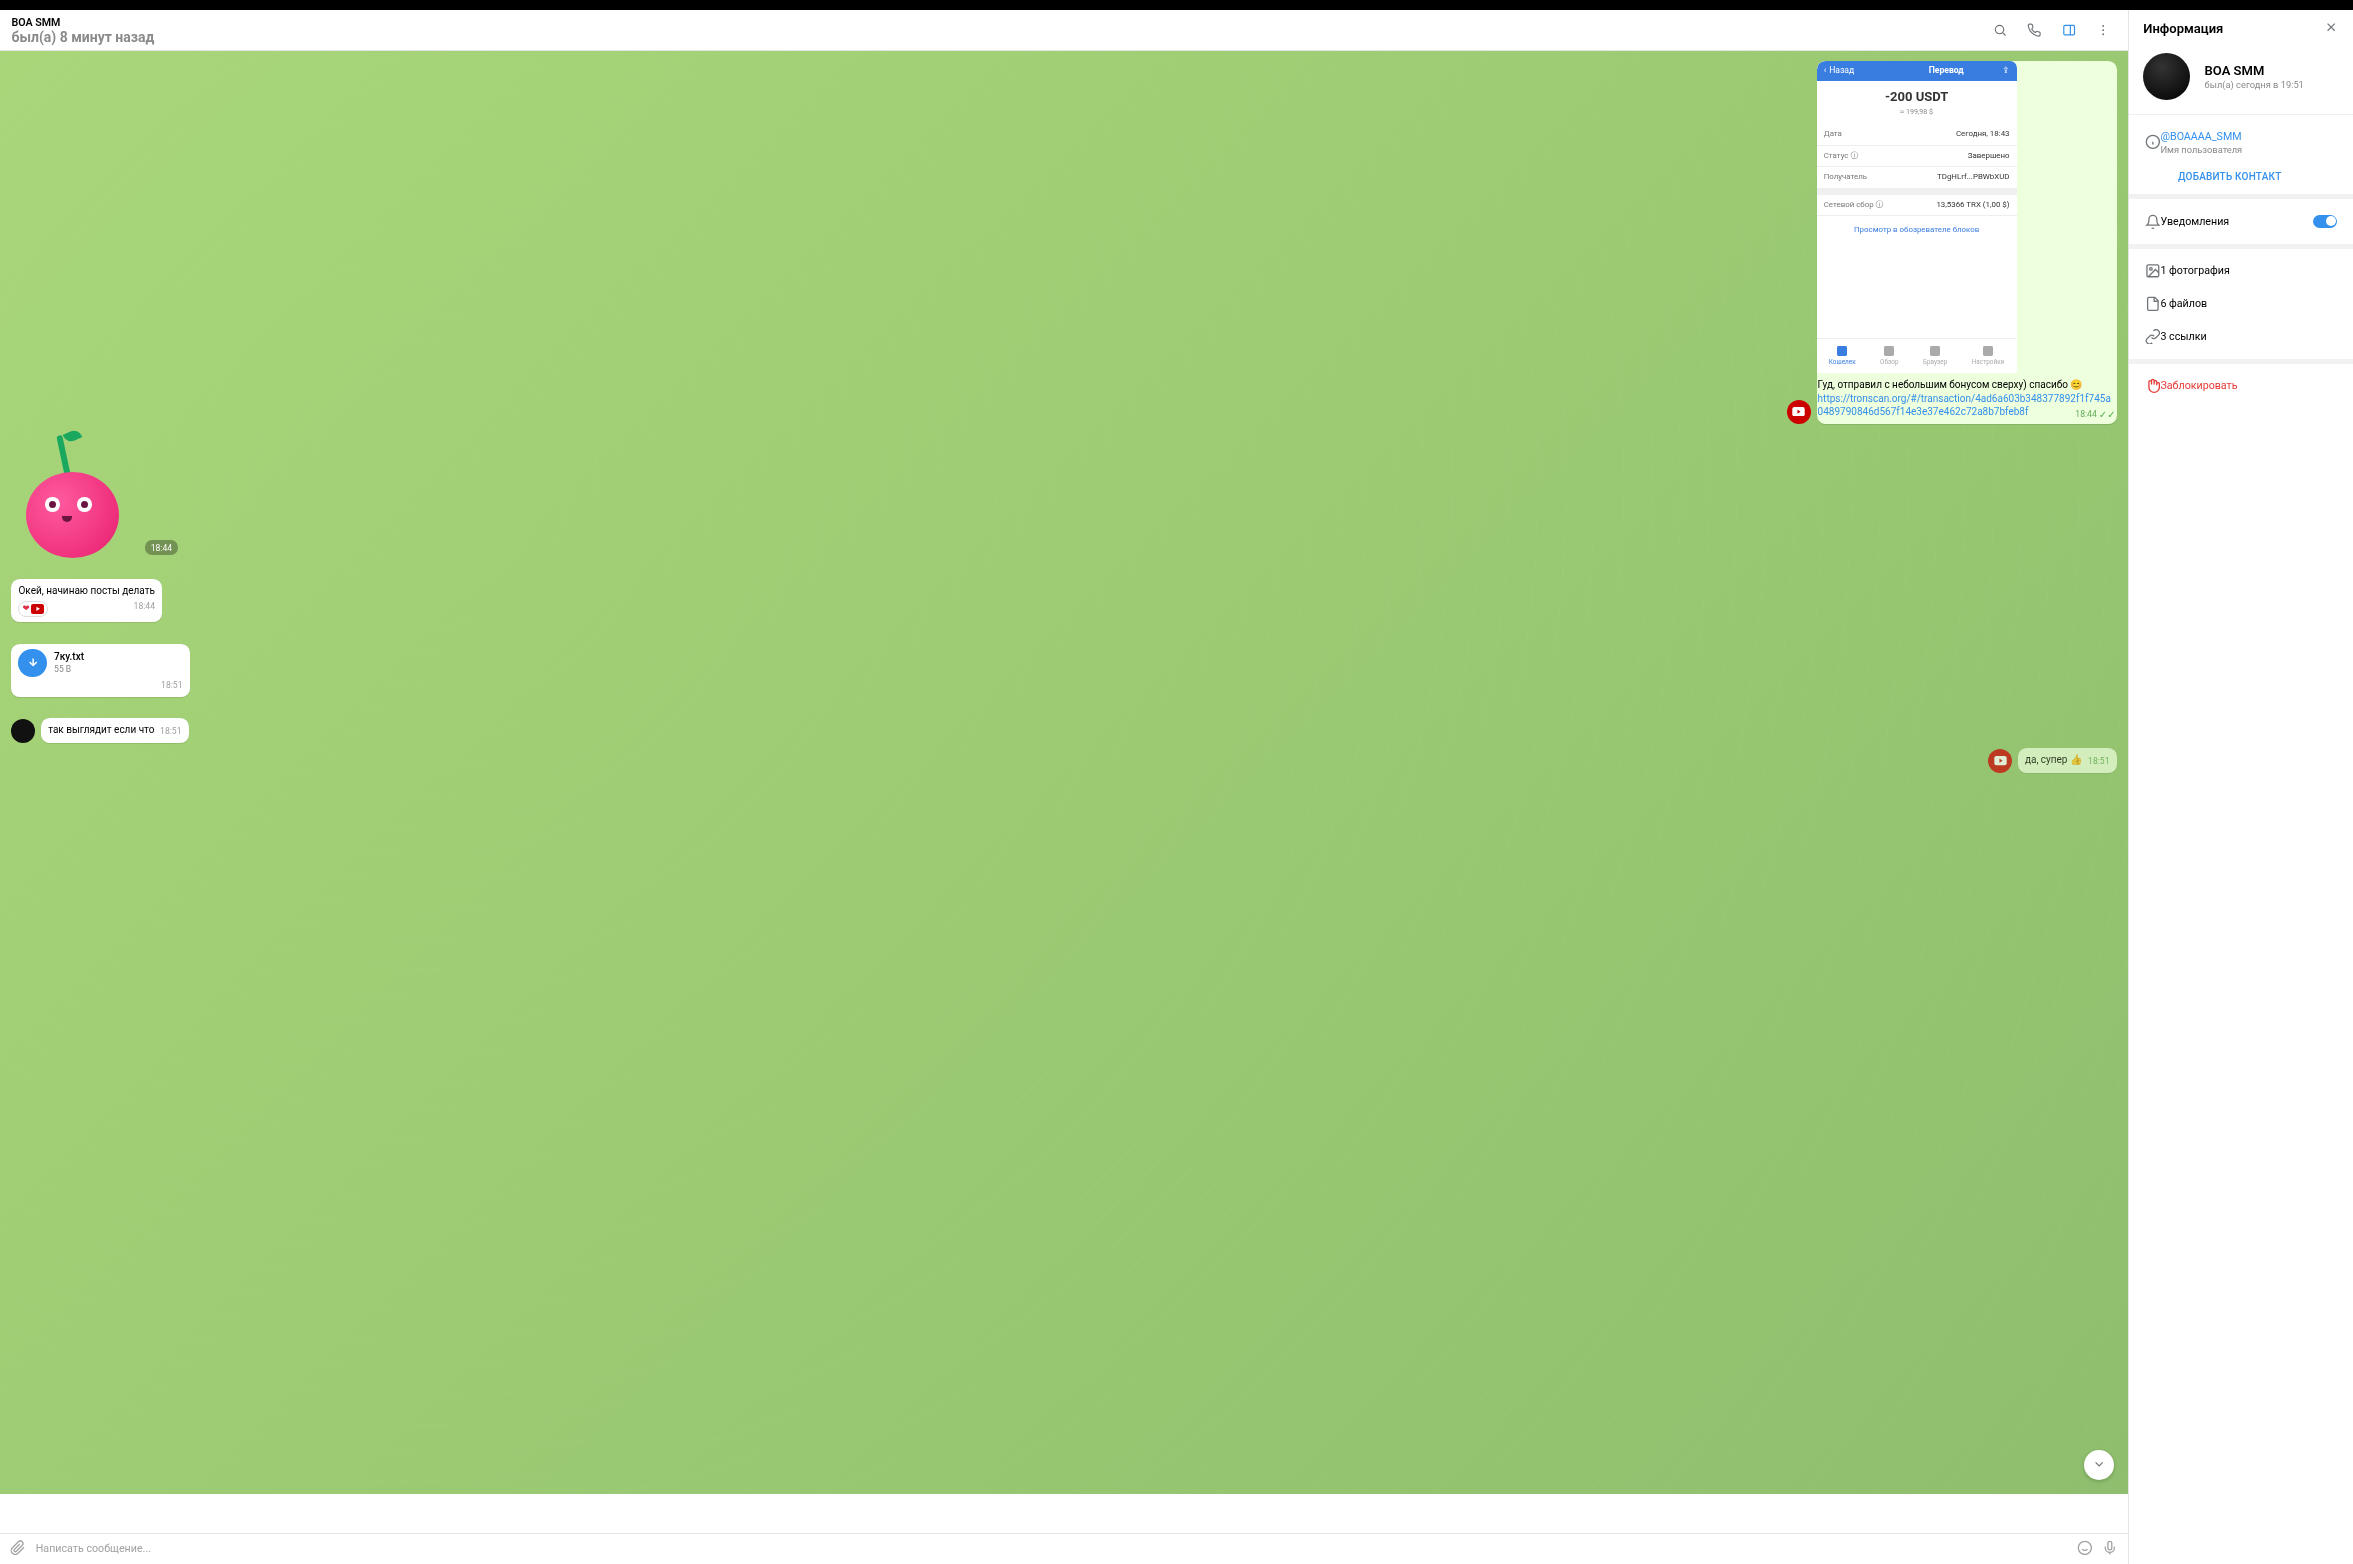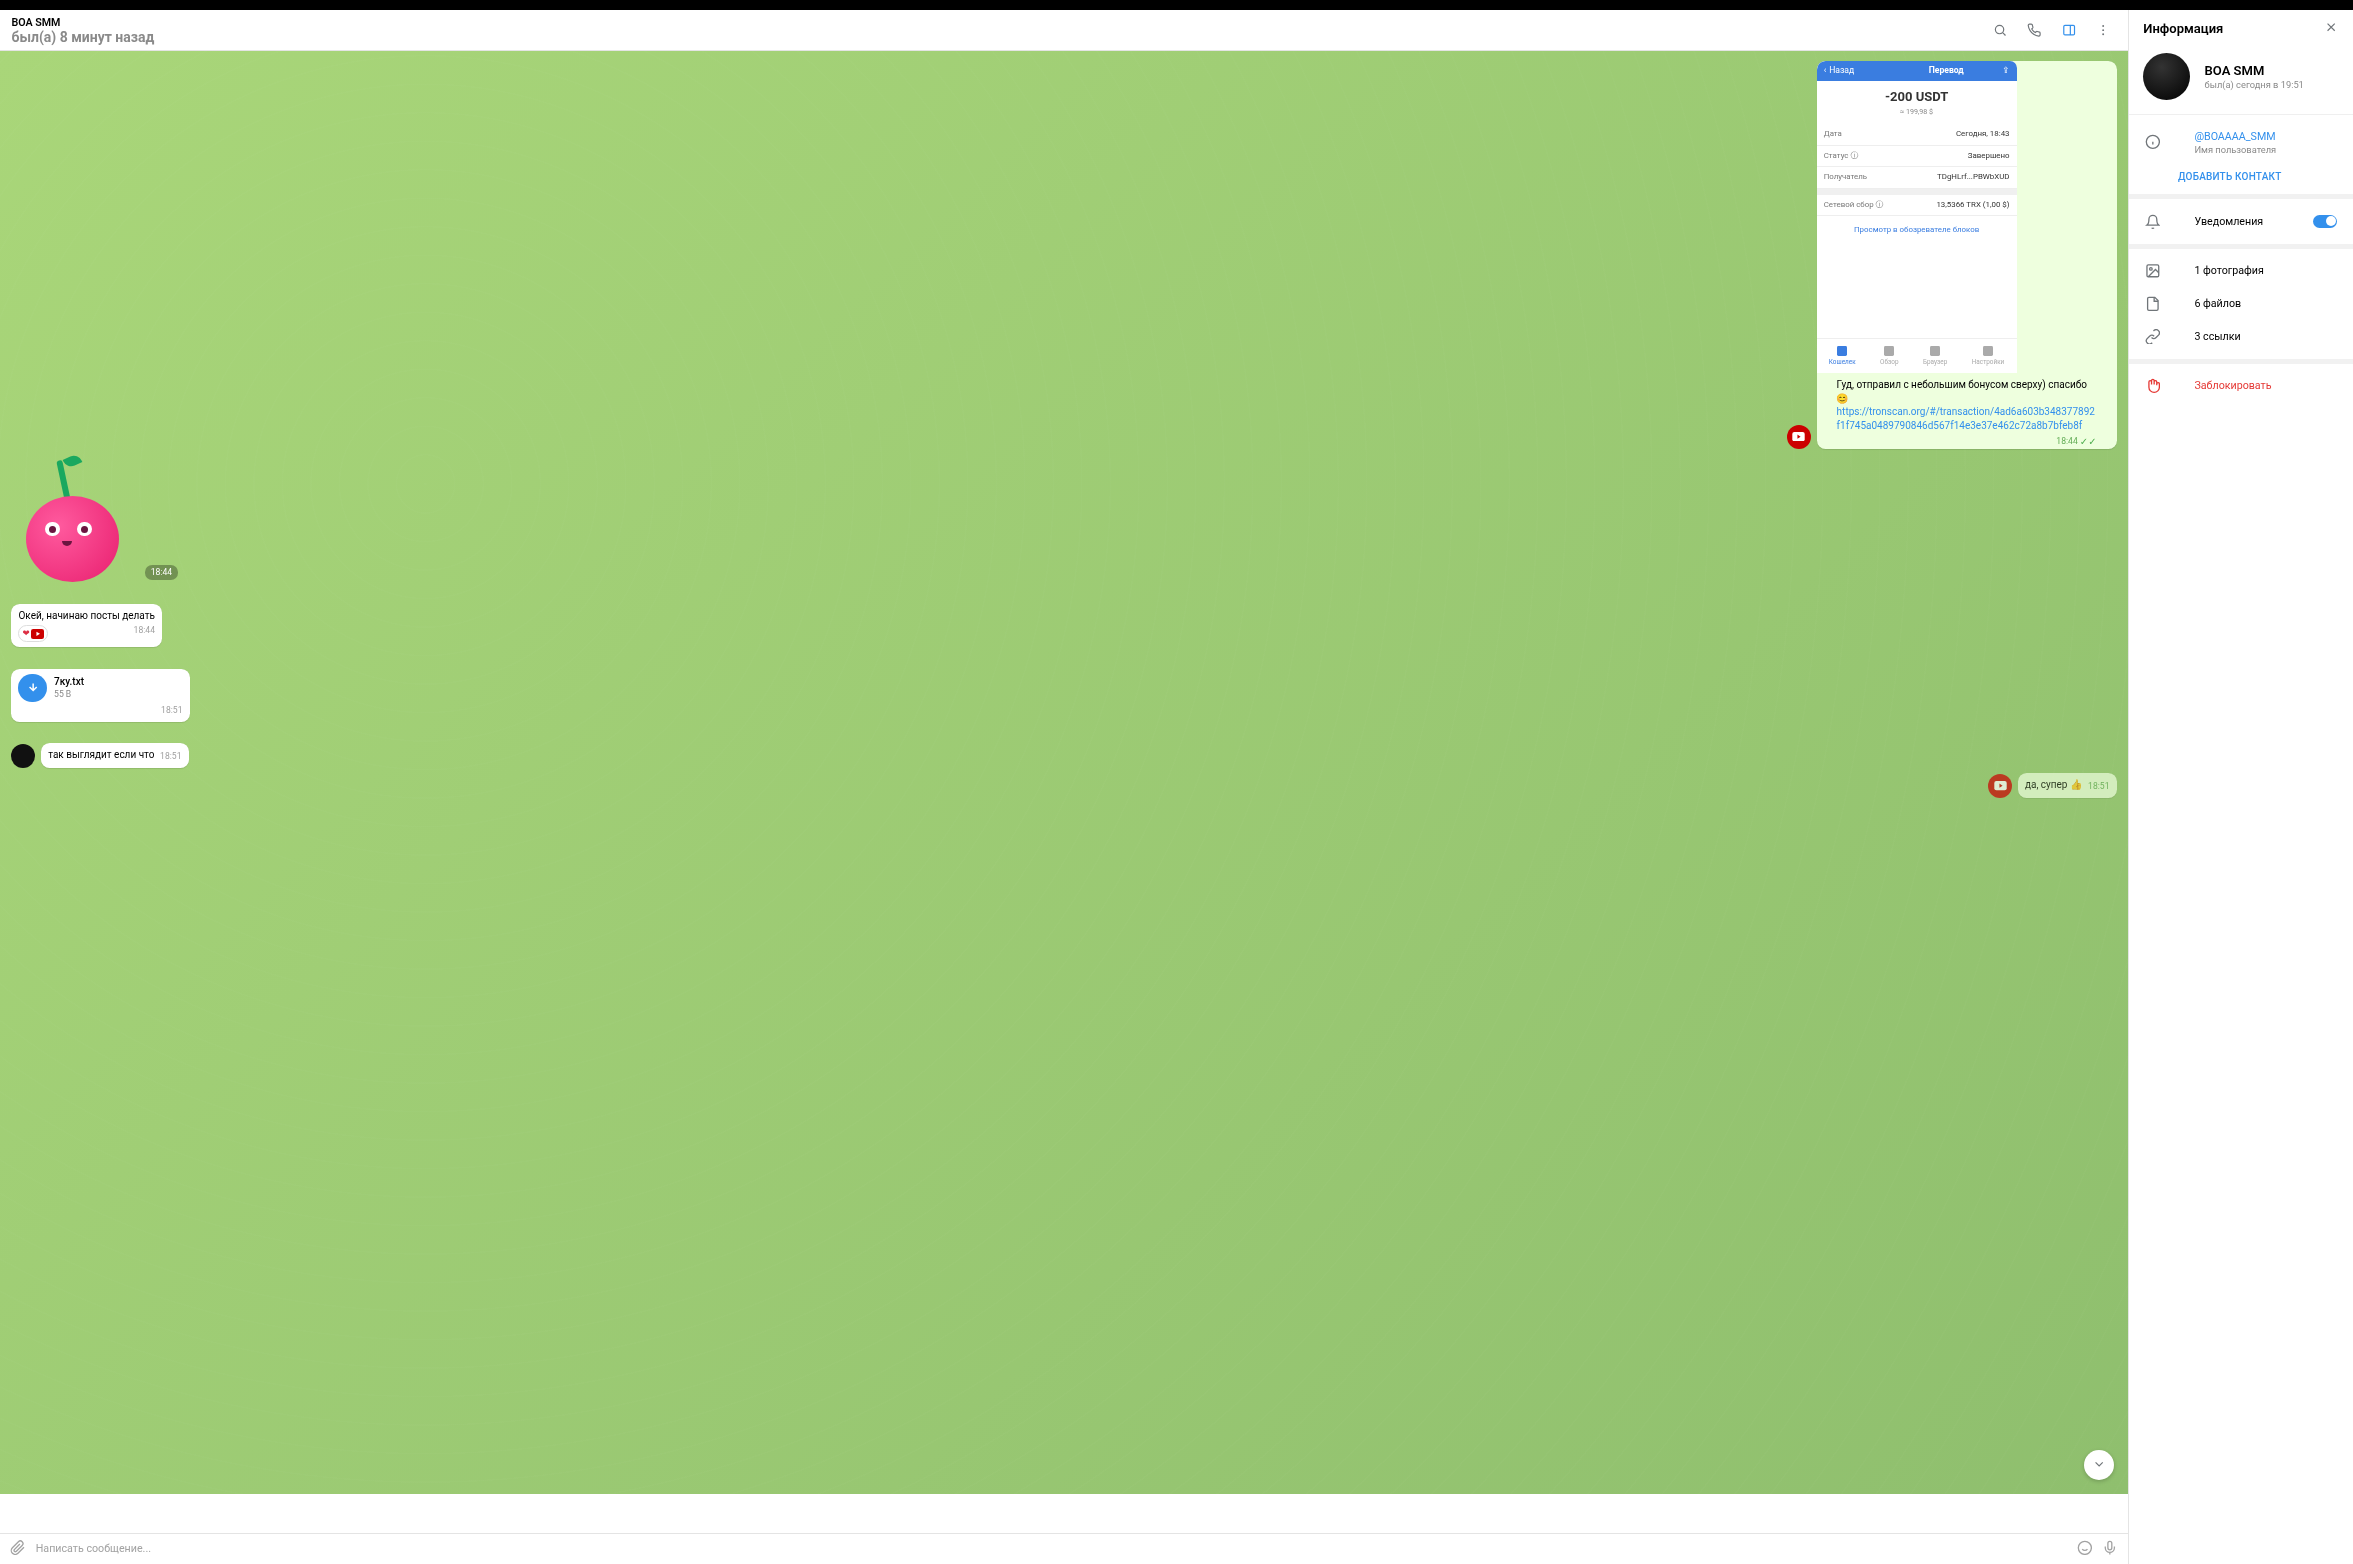--- a/index.html
+++ b/index.html
@@ -39,21 +39,21 @@
 .tx-row { background: #fff; padding: 5px 7.1px; display: flex; justify-content: space-between; border-bottom: 0.7px solid #eee; font-size: 7.9px; }
 .tx-row .k { color: #777; }
 .tx-row .v { color: #333; }
 .tx-gap { height: 5.7px; background: #f0f0f0; }
 .tx-link { text-align: center; padding: 8.6px; font-size: 7.9px; color: #3a7de0; }
 .tx-tabs { display: flex; justify-content: space-around; padding: 7.1px 0; background: #fff; border-top: 0.7px solid #eee; margin-top: 8px; }
 .tx-tab { display: flex; flex-direction: column; align-items: center; gap: 1.4px; font-size: 6.4px; color: #aaa; }
 .tx-tab.active { color: #3a7de0; }
 .tx-tab-icon { width: 10px; height: 10px; background: currentColor; border-radius: 1.4px; }
 .bubble.with-image { padding: 0; overflow: hidden; }
-.bubble.with-image .caption { padding: 5px 20px; }
+.bubble.with-image .caption { padding: 5px 1px; }
 .sticker-wrap { display: flex; align-items: flex-end; gap: 5.7px; }
 .sticker { width: 128px; height: 128px; position: relative; }
 .cherry-body { position: absolute; width: 93px; height: 86px; background: radial-gradient(circle at 35% 35%, #ff5a9e, #e81e6e); border-radius: 50%; bottom: 0; left: 14.3px; }
 .cherry-stem { position: absolute; width: 5.7px; height: 46px; background: #1aa85f; border-radius: 2.9px; top: 5.7px; left: 50px; transform: rotate(-12deg); }
 .cherry-leaf { position: absolute; width: 17px; height: 10px; background: #1aa85f; border-radius: 0 8.6px 0 8.6px; top: 1.4px; left: 53px; transform: rotate(-25deg); }
 .cherry-eye { position: absolute; width: 14.3px; height: 14.3px; background: #fff; border-radius: 50%; bottom: 46px; }
 .cherry-eye::after { content: ""; position: absolute; width: 7.1px; height: 7.1px; background: #6b1540; border-radius: 50%; top: 3.6px; left: 3.6px; }
 .cherry-eye.l { left: 34px; }
 .cherry-eye.r { left: 66px; }
 .cherry-mouth { position: absolute; width: 10px; height: 5.7px; background: #6b1540; border-radius: 0 0 7.1px 7.1px; bottom: 36px; left: 51px; }
@@ -74,21 +74,21 @@
 .info-panel { width: 225px; background: #fff; border-left: 0.7px solid #e4e4e4; display: flex; flex-direction: column; overflow-y: auto; }
 .info-header { display: flex; align-items: center; justify-content: space-between; padding: 10px 14.3px; }
 .info-title { font-size: 13px; font-weight: 600; }
 .info-close { color: #707579; cursor: pointer; }
 .profile { display: flex; align-items: center; gap: 14.3px; padding: 5.7px 14.3px 14.3px; }
 .profile-avatar { width: 47px; height: 47px; border-radius: 50%; background: radial-gradient(circle at 40% 30%, #333, #000); }
 .profile-name { font-size: 13px; font-weight: 600; }
 .profile-status { font-size: 9.3px; color: #8a8a8a; margin-top: 1.4px; }
 .info-section { padding: 5.7px 0; border-top: 5.7px solid #f1f1f1; }
 .info-section.first { border-top: 0.7px solid #efefef; }
-.info-row { display: flex; align-items: center; gap: 34px; padding: 8.6px 15.7px; cursor: pointer; }
+.info-row { display: flex; align-items: center; gap: 0; padding: 8.6px 15.7px; cursor: pointer; }
 .info-row-icon { width: 15.7px; color: #707579; display: flex; align-items: center; justify-content: center; }
 .info-row-text { flex: 1; font-size: 10.7px; color: #000; }
 .info-row .username { color: #3390ec; font-size: 10.7px; }
 .info-row .sublabel { font-size: 9.3px; color: #8a8a8a; margin-top: 1.4px; }
 .add-contact { color: #3390ec; font-weight: 500; padding: 7.1px 15.7px 7.1px 49px; cursor: pointer; font-size: 10px; letter-spacing: 0.2px; }
 .toggle { width: 24px; height: 13px; background: #3390ec; border-radius: 7.1px; position: relative; }
 .toggle::after { content: ""; position: absolute; right: 1.4px; top: 1.4px; width: 10px; height: 10px; background: #fff; border-radius: 50%; }
 .block-row .info-row-icon, .block-row .info-row-text { color: #e53935; }
 .tx-space { height: 86px; background: #fff; }
 </style>

